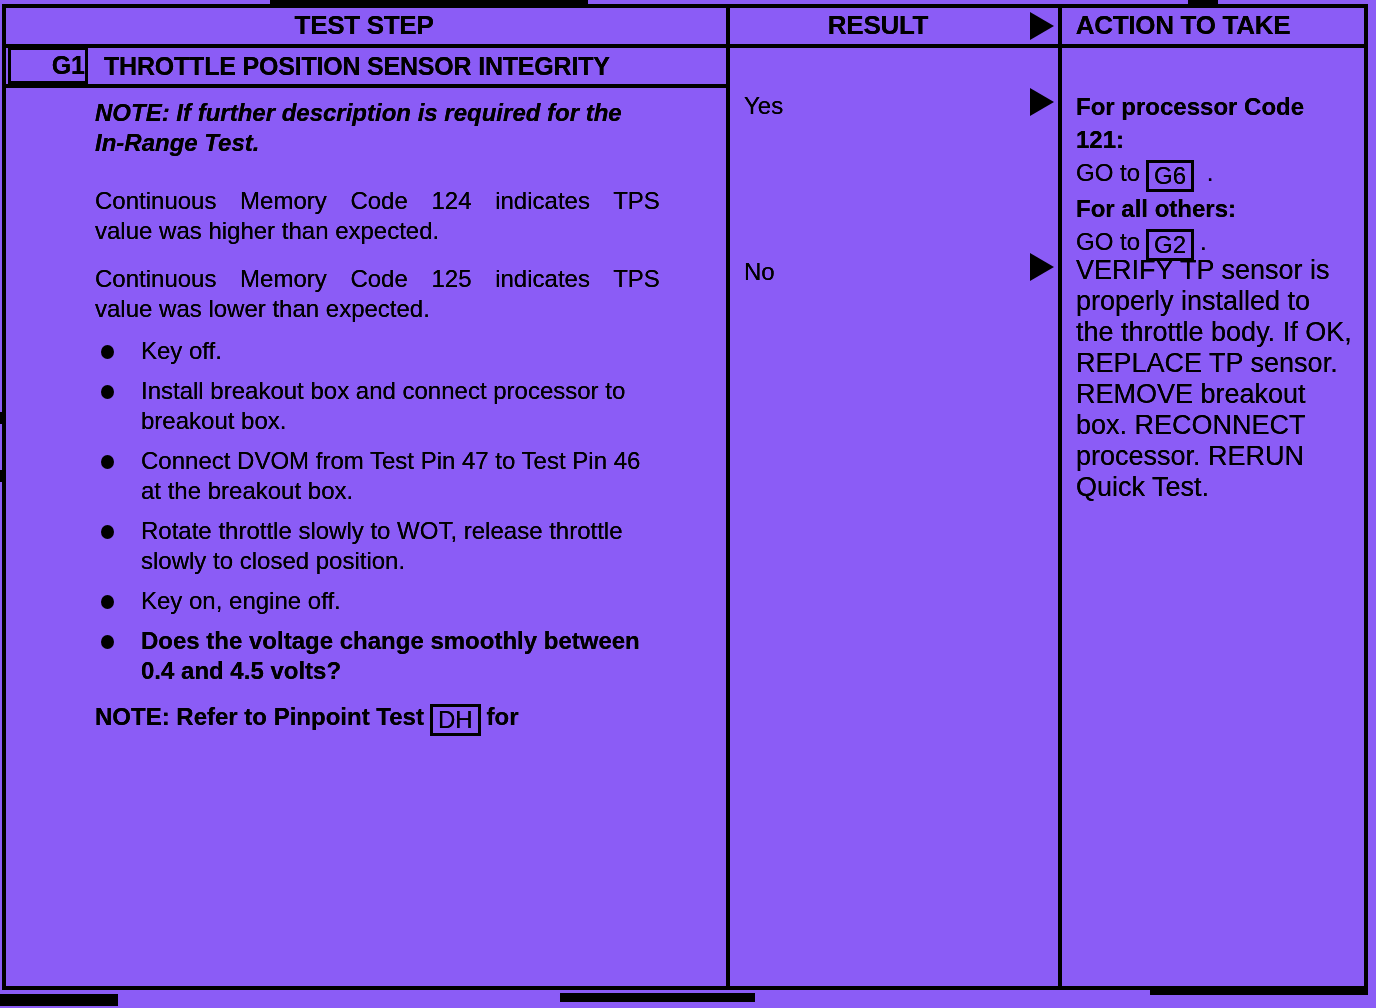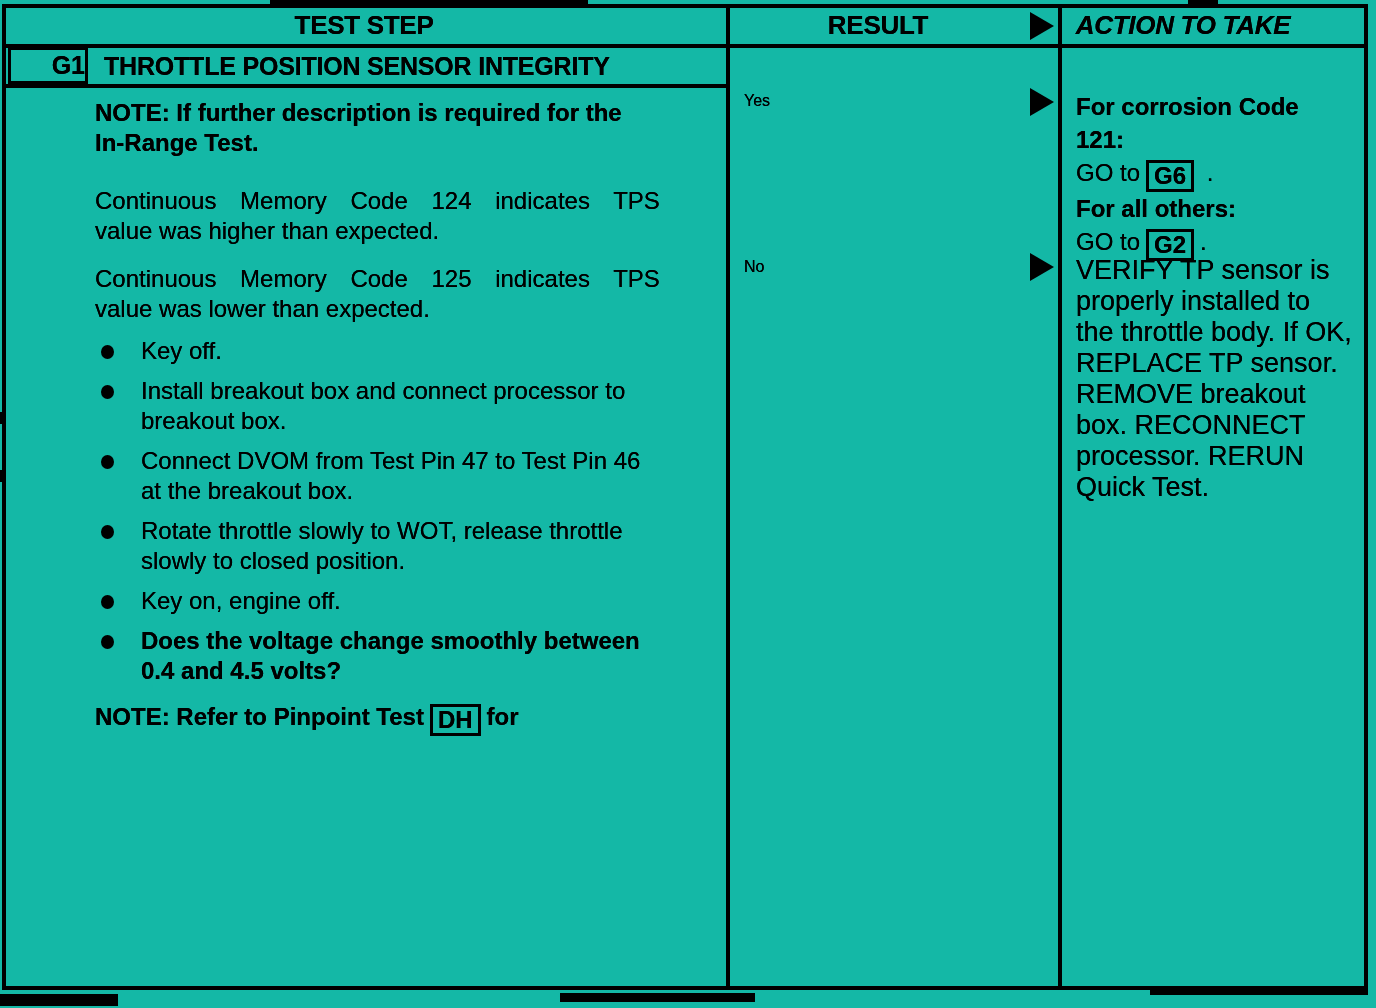--- a/index.html
+++ b/index.html
@@ -1,49 +1,49 @@
 <!DOCTYPE html>
 <html><head>
 <meta charset="utf-8">
 <style>
   html,body{margin:0;padding:0;background:#fff;}
-  .page{position:relative;width:1376px;height:1008px;background:#14b8a6;color:#000;
+  .page{position:relative;width:1376px;height:1008px;background:#8b5cf6;color:#000;
         font-family:"Liberation Sans","DejaVu Sans",sans-serif;overflow:hidden;
         text-shadow:0 0 .5px #000;}
   .ln{position:absolute;background:#000;}
   
   .hdr{position:absolute;top:10px;font-weight:bold;font-size:26px;letter-spacing:-0.3px;text-align:center;}
   .hdr-test{left:2px;width:724px;}
   .hdr-result{left:730px;width:296px;}
-  .hdr-action{left:1062px;width:242px;font-style:italic;}
+  .hdr-action{left:1062px;width:242px;}
   
   .arrow{position:absolute;width:0;height:0;border-top:14px solid transparent;
          border-bottom:14px solid transparent;border-left:24px solid #000;}
   
   .stepbox{position:absolute;left:8px;top:47px;width:74px;height:31px;border:3px solid #000;
            font-weight:bold;font-size:25px;text-align:right;line-height:31px;}
   .steptitle{position:absolute;left:104px;top:52px;font-weight:bold;font-size:25px;letter-spacing:-0.2px;}
   
   .tscol{position:absolute;left:95px;top:90px;width:616px;font-size:24px;line-height:30px;}
   .block{white-space:pre-line;}
-  .note{font-weight:bold;margin:8px 0 28px 0;}
+  .note{font-weight:bold;margin:8px 0 28px 0;font-style:italic;}
   .para{margin:0 0 20px 0;}
   .para .w1{display:block;word-spacing:17px;}
   .para .w2{display:block;}
   .p124{margin-bottom:18px;}
   .p125{margin-bottom:12px;}
   .bullet{position:relative;padding-left:46px;margin-bottom:10px;}
   .bullet::before{content:"";position:absolute;left:6px;top:9px;width:13px;height:14px;
                   border-radius:50%;background:#000;}
   .bullet.bold{font-weight:bold;}
   .noteb{font-weight:bold;margin-top:16px;}
-  .ref-box{display:inline-block;border:3px solid #000;padding:0 5px;font-weight:bold;
+  .ref-box{display:inline-block;border:3px solid #000;padding:0 5px;font-weight:normal;
            line-height:26px;height:26px;margin:0 6px;vertical-align:-3px;}
   
-  .res{position:absolute;left:744px;font-size:16px;}
+  .res{position:absolute;left:744px;font-size:24px;}
   
   .actyes{position:absolute;left:1076px;top:90px;width:290px;font-size:24px;line-height:33px;}
   .actyes .bold-line{font-weight:bold;white-space:pre-line;}
   .goline{white-space:nowrap;}
   .actno{position:absolute;left:1076px;top:255px;width:292px;font-size:27px;line-height:31px;
          white-space:pre-line;}
 </style>
 </head>
 <body>
 
@@ -99,21 +99,21 @@
       <span>NOTE: Refer to Pinpoint Test</span><span class="ref-box">DH</span><span>for</span>
     </div>
   </div>
 
   <div class="res" style="top:92px;">Yes</div>
   <span class="arrow" style="left:1030px;top:88px;"></span>
   <div class="res" style="top:258px;">No</div>
   <span class="arrow" style="left:1030px;top:253px;"></span>
 
   <div class="actyes">
-    <div class="bold-line">For corrosion Code
+    <div class="bold-line">For processor Code
 121:</div>
     <div class="goline">
       <span>GO to</span><span class="ref-box">G6</span><span> .</span>
     </div>
     <div class="bold-line">For all others:</div>
     <div class="goline">
       <span>GO to</span><span class="ref-box">G2</span><span>.</span>
     </div>
   </div>
   <div class="actno">VERIFY TP sensor is

